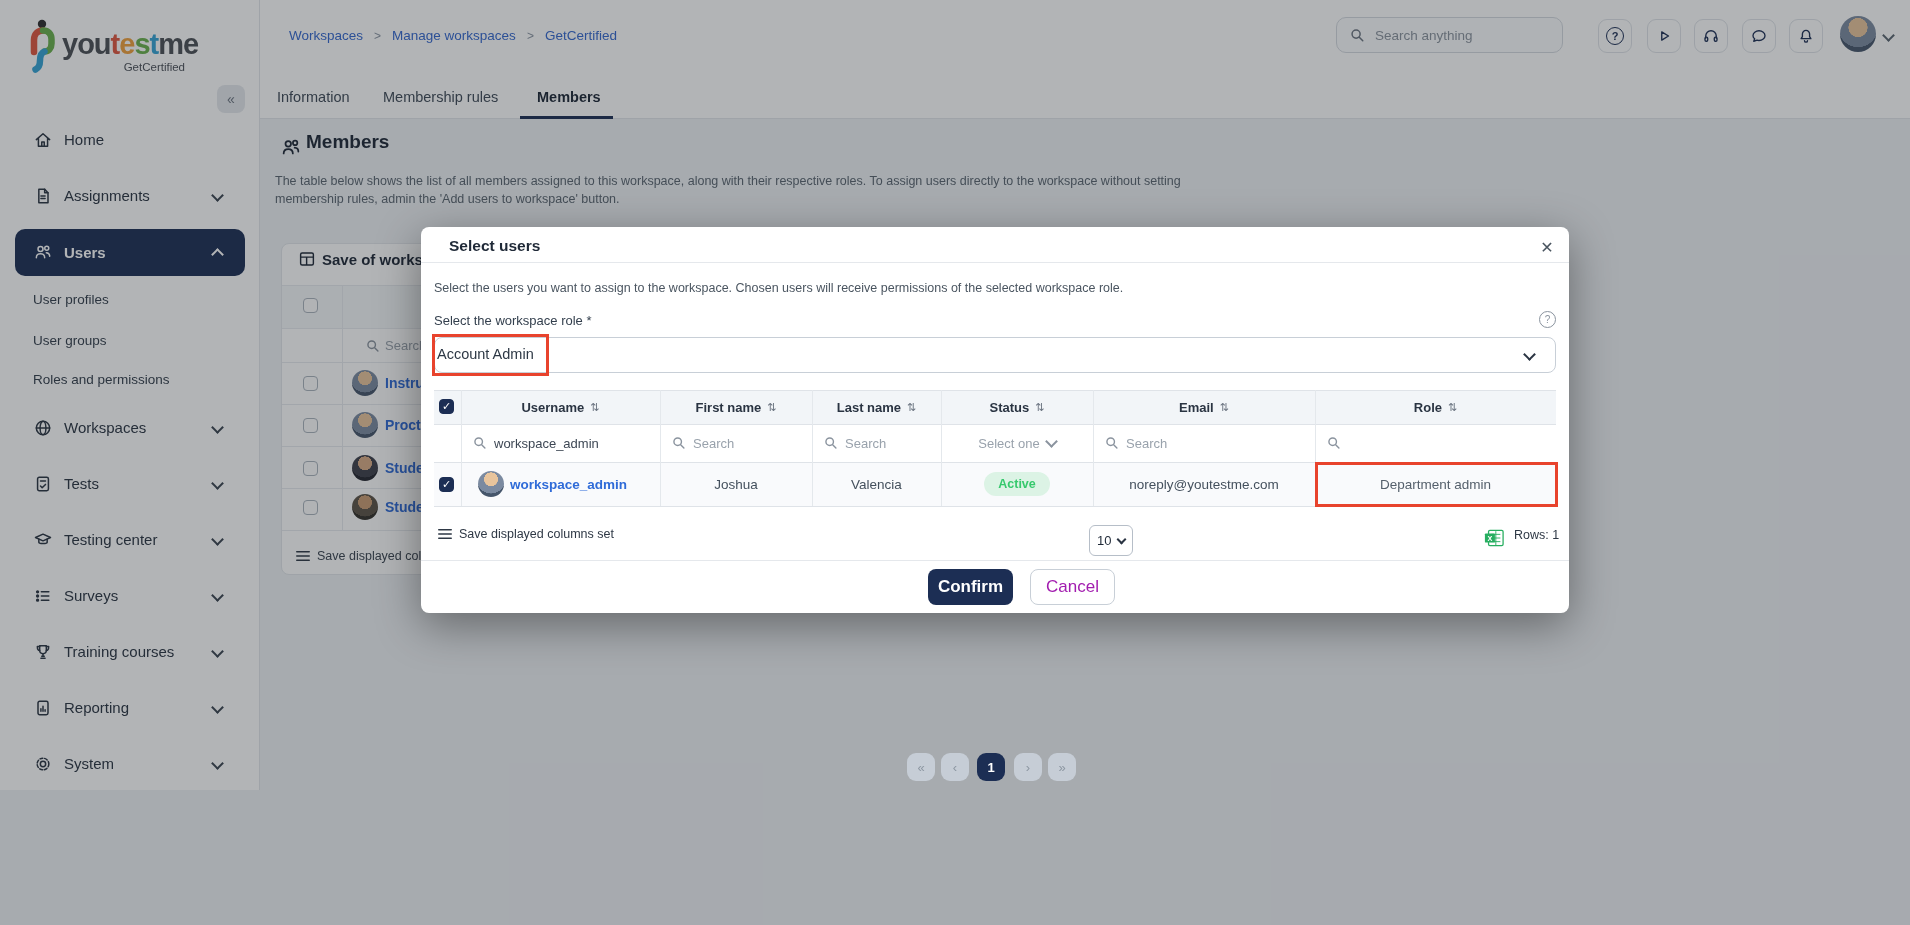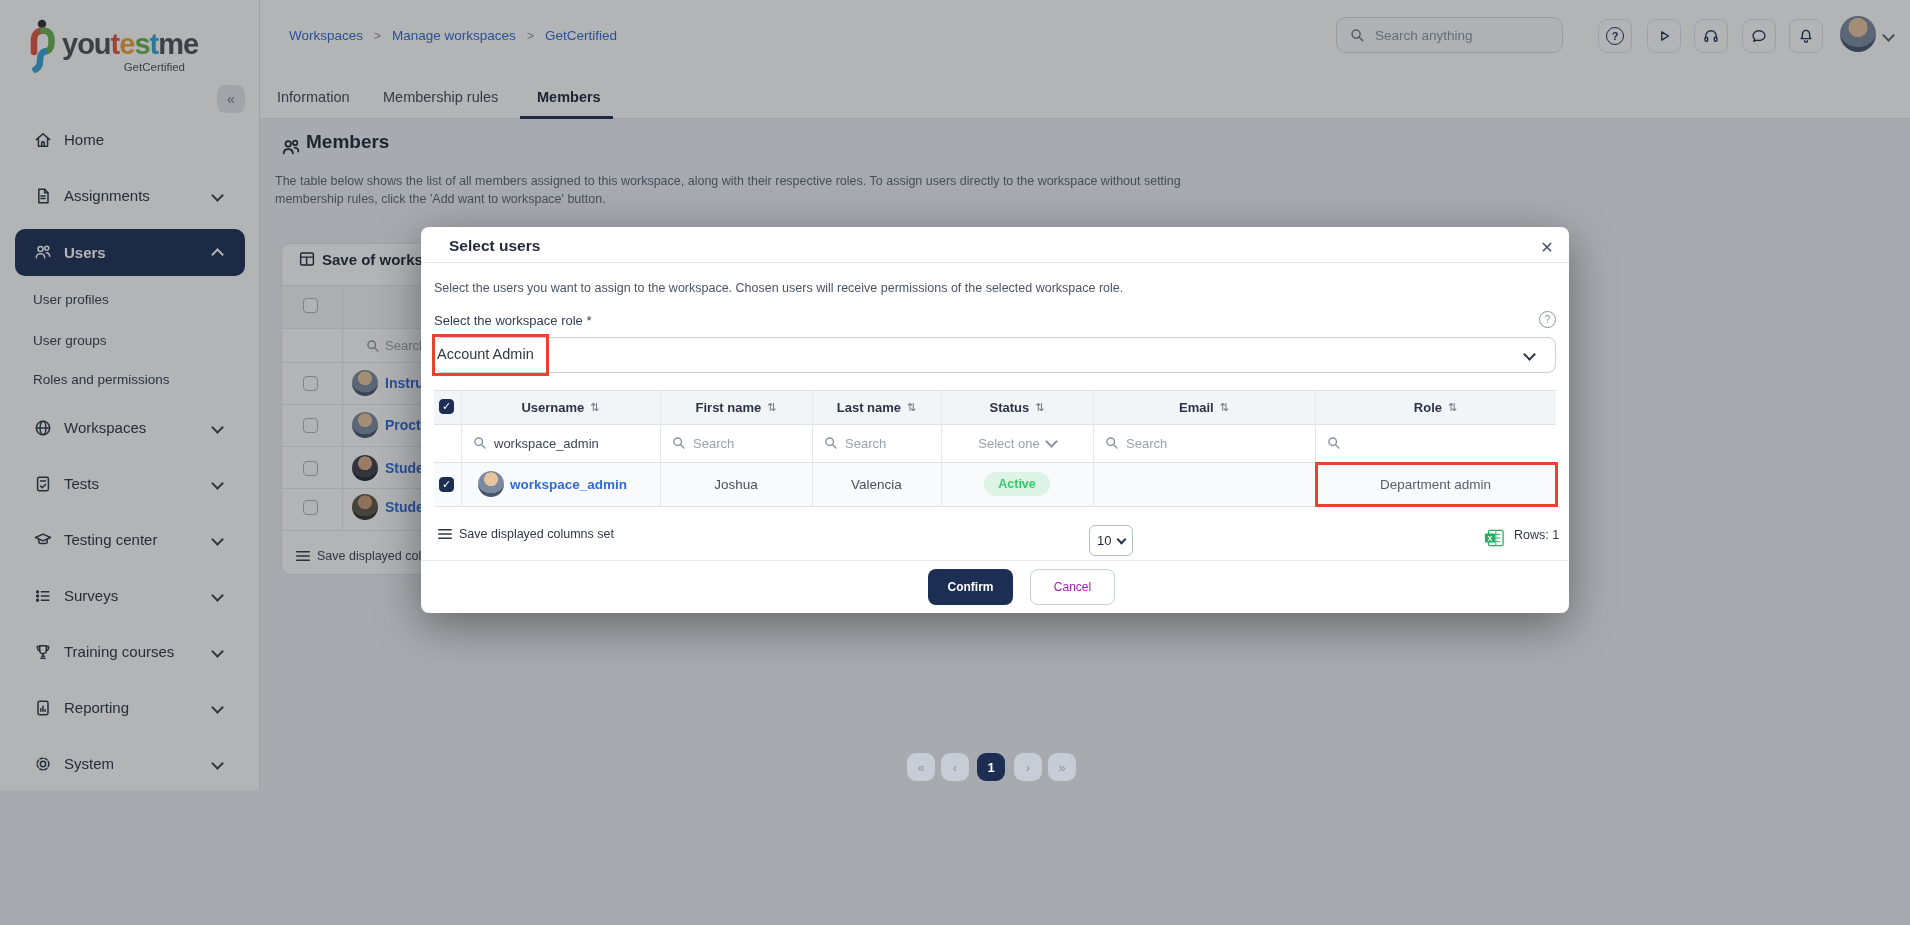--- a/index.html
+++ b/index.html
@@ -67,21 +67,21 @@
   .redbox{border:3px solid #e8432d;box-sizing:border-box;pointer-events:none;}
   .thead-bg{left:13px;top:163px;width:1122px;height:34px;background:#f2f5f8;}
   .th{top:163px;height:34px;display:flex;align-items:center;justify-content:center;gap:6px;font-size:13px;font-weight:bold;color:#2a3442;}
   .sortg{font-size:11px;color:#6b7480;font-weight:normal;}
   .fcell{top:197px;height:38px;display:flex;align-items:center;gap:7px;font-size:13px;}
   .drow-bg{left:13px;top:235px;width:1122px;height:44px;background:#f9fafc;}
   .dc{top:235px;height:44px;display:flex;align-items:center;justify-content:center;font-size:13.5px;color:#44505d;}
   .badge{background:#dcf3e5;color:#36c96d;font-weight:bold;font-size:12.5px;border-radius:13px;padding:5px 14px;}
   .pag{top:526px;width:28px;height:28px;border-radius:9px;background:#c6cdd6;color:#8d97a2;font-size:13px;display:flex;align-items:center;justify-content:center;cursor:pointer;position:absolute;}
   .pag.active{background:#1c2e54;color:#fff;font-weight:bold;}
-  .mbtn{top:342px;height:36px;border-radius:8px;font-size:12px;display:flex;align-items:center;justify-content:center;cursor:pointer;box-sizing:border-box;}
+  .mbtn{top:342px;height:36px;border-radius:8px;font-size:17px;display:flex;align-items:center;justify-content:center;cursor:pointer;box-sizing:border-box;}
 </style>
 </head>
 <body>
 
 <div class="sidebar">
   <svg class="abs" style="left:26px;top:18px" width="34" height="60" viewBox="0 0 34 60" fill="none" stroke-linecap="round">
     <circle cx="16" cy="6" r="4.2" fill="#2e2e2e"></circle>
     <path d="M8 34V22c0-7 4.5-9.5 9-9.5" stroke="#e0563f" stroke-width="6.5"></path>
     <path d="M17 12.5c5.5 0 8.5 3.5 8.5 9v4c0 5-3 8-7 8" stroke="#6ab04c" stroke-width="6.5"></path>
     <path d="M18.5 33.5c-4 1.5-4.5 5-4.5 9 0 5-1.5 7.5-4.5 9" stroke="#35a3d5" stroke-width="6.5"></path>
@@ -245,21 +245,21 @@
 <div class="tab-underline"></div>
 
 <svg class="abs" style="left:280px;top:136px" width="22" height="22" viewBox="0 0 24 24" fill="none" stroke="#1d2736" stroke-width="1.9" stroke-linecap="round" stroke-linejoin="round">
     <circle cx="9" cy="8.5" r="3"></circle>
     <path d="M4 19c0-3.2 2.3-4.8 5-4.8s5 1.6 5 4.8"></path>
     <circle cx="16.5" cy="7.5" r="2.4"></circle>
     <path d="M16 12.8c2.6.2 4 1.8 4 4.2"></path>
   </svg>
 <div class="pagetitle">Members</div>
 <div class="pagedesc" style="top:174px">The table below shows the list of all members assigned to this workspace, along with their respective roles. To assign users directly to the workspace without setting</div>
-<div class="pagedesc" style="top:192px">membership rules, click the 'Add want to workspace' button.</div>
+<div class="pagedesc" style="top:192px">membership rules, admin the 'Add users to workspace' button.</div>
 
 <div class="card"></div>
 <svg class="abs" style="left:298px;top:250px" width="18" height="18" viewBox="0 0 24 24" fill="none" stroke="#1d2736" stroke-width="1.9" stroke-linejoin="round">
     <rect x="3.5" y="4" width="17" height="16" rx="2"></rect>
     <path d="M3.5 9.5h17M11.5 9.5V20"></path>
   </svg>
 <div class="cardtitle">Save of works</div>
 <div class="abs" style="left:282px;top:285px;width:1008px;height:43px;background:#f5f7f9"></div>
 <div class="hline" style="top:285px"></div>
 <div class="hline" style="top:328px"></div>
@@ -392,20 +392,21 @@
   </div>
 
   <div class="cb checked" style="left:18px;top:250px">✓</div>
   <div class="avatar m" style="left:57px;top:244px;width:26px;height:26px"></div>
   <div class="m dc" style="left:89px;width:150px;justify-content:flex-start;color:#2f6bd8;font-weight:bold">workspace_admin</div>
   <div class="m dc" style="left:239px;width:152px">Joshua</div>
   <div class="m dc" style="left:391px;width:129px">Valencia</div>
   <div class="m dc" style="left:520px;width:152px">
       <span class="badge">Active</span>
     </div>
+  <div class="m dc" style="left:672px;width:222px">noreply@youtestme.com</div>
   <div class="m dc" style="left:894px;width:241px;color:#55606c">Department admin</div>
   <div class="m redbox" style="left:894px;top:235px;width:243px;height:45px"></div>
 
   <svg class="m" style="left:16px;top:300px" width="16" height="14" viewBox="0 0 20 18" fill="none" stroke="#2e3845" stroke-width="2" stroke-linecap="round">
       <path d="M2 3.5h16M2 9h16M2 14.5h16"></path>
     </svg>
   <div class="m" style="left:38px;top:300px;font-size:12.5px;color:#2e3845">Save displayed columns set</div>
 
   <div class="pag" style="left:486px">«</div>
   <div class="pag" style="left:520px">‹</div>

